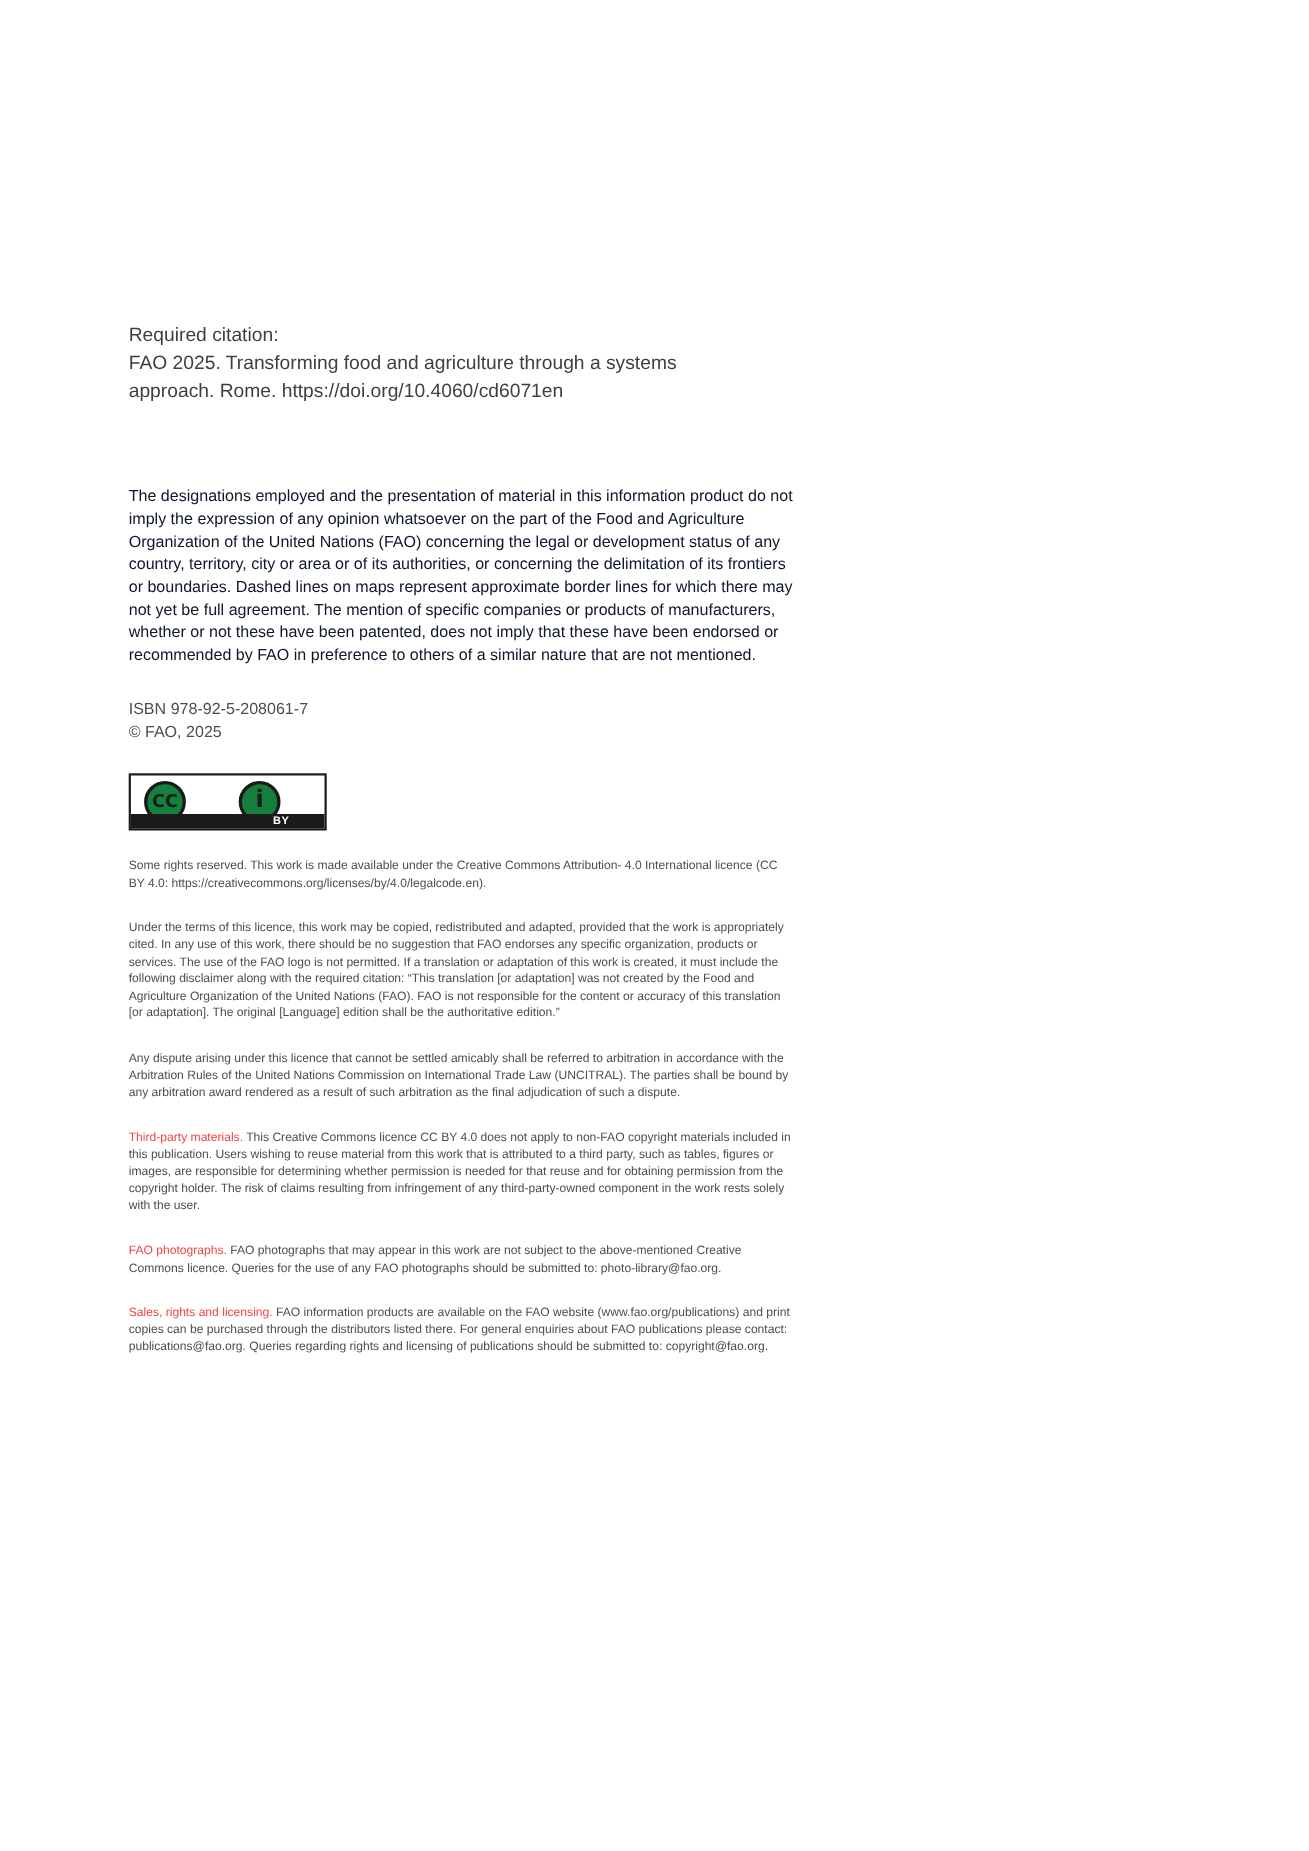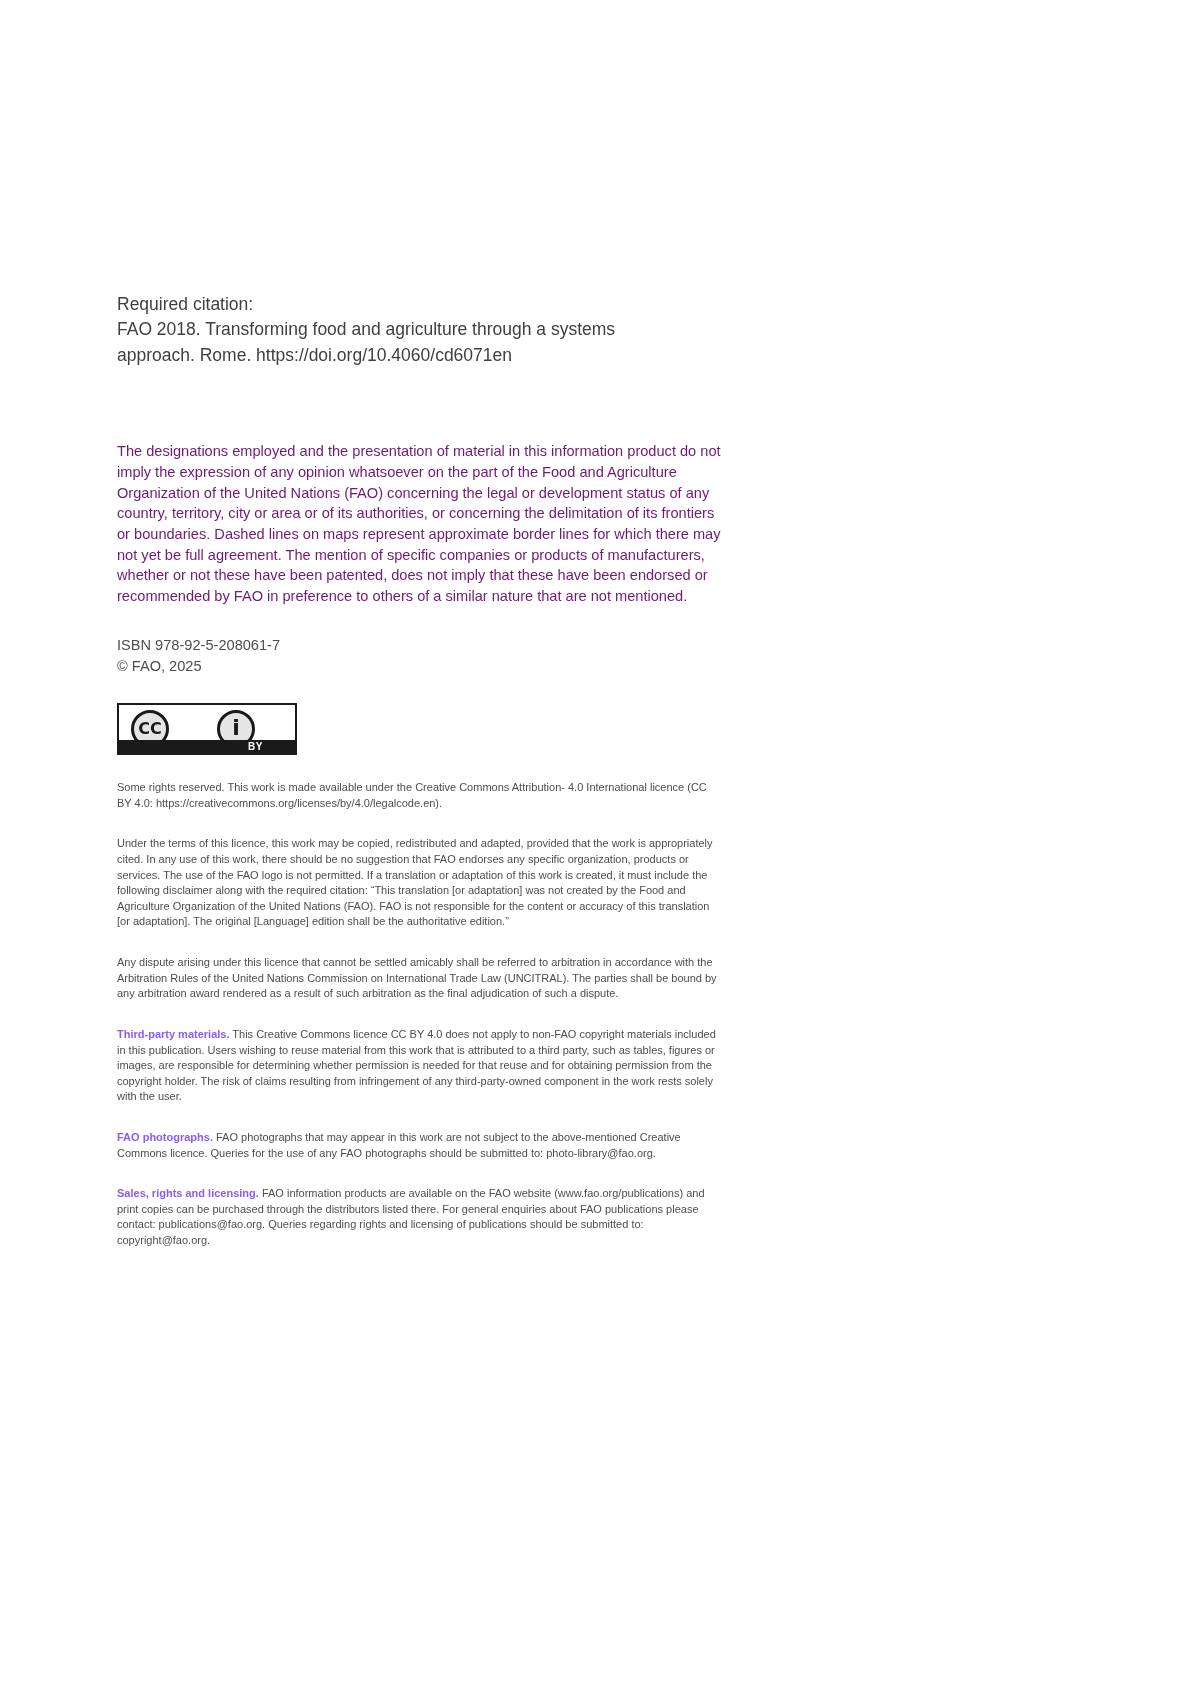--- a/index.html
+++ b/index.html
@@ -41,21 +41,21 @@
     display: block;
   }
   .citation .italic {
   }
 
   
   .disclaimer {
     margin-top: 73px;
     font-size: 14.6px;
     line-height: 1.42;
-    color: #701a75;
+    color: #0f172a;
     width: 604px;
   }
 
   .isbn-block {
     margin-top: 28px;
     font-size: 14.6px;
     line-height: 1.45;
     color: #4d4d4d;
   }
   .isbn-block span {
@@ -85,21 +85,21 @@
     width: 38px;
     height: 38px;
     border-radius: 50%;
     border: 3px solid #1a1a1a;
     box-sizing: border-box;
     color: #1a1a1a;
     font-weight: bold;
     font-size: 16px;
     text-align: center;
     line-height: 32px;
-    background: #e5e5e5;
+    background: #15803d;
     font-family: "DejaVu Sans", sans-serif;
   }
   .cc-badge .circle.cc { left: 12px; }
   .cc-badge .circle.by {
     left: 98px;
     font-size: 22px;
     line-height: 30px;
   }
   .cc-badge .by-label {
     position: absolute;
@@ -118,33 +118,33 @@
   
   .lic {
     margin-top: 25px;
     font-size: 11px;
     line-height: 1.42;
     color: #4d4d4d;
     width: 606px;
   }
   .lic:first-of-type { margin-top: 18px; }
   .lic b {
-    color: #8b5cf6;
-    font-weight: bold;
+    color: #ef4444;
+    font-weight: normal;
   }
 </style>
 </head>
 <body>
 
 <div class="page">
   <div class="content">
 
     <div class="citation">
       <span class="line">Required citation:</span>
-      <span class="line"><span>FAO 2018. </span><span class="italic">Transforming food and agriculture through a systems</span></span>
+      <span class="line"><span>FAO 2025. </span><span class="italic">Transforming food and agriculture through a systems</span></span>
       <span class="line"><span class="italic">approach.</span><span> Rome. https://doi.org/10.4060/cd6071en</span></span>
     </div>
 
     <p class="disclaimer">The designations employed and the presentation of material in this information product do not imply the expression of any opinion whatsoever on the part of the Food and Agriculture Organization of the United Nations (FAO) concerning the legal or development status of any country, territory, city or area or of its authorities, or concerning the delimitation of its frontiers or boundaries. Dashed lines on maps represent approximate border lines for which there may not yet be full agreement. The mention of specific companies or products of manufacturers, whether or not these have been patented, does not imply that these have been endorsed or recommended by FAO in preference to others of a similar nature that are not mentioned.</p>
 
     <div class="isbn-block">
       <span>ISBN 978-92-5-208061-7</span>
       <span>© FAO, 2025</span>
     </div>
 

